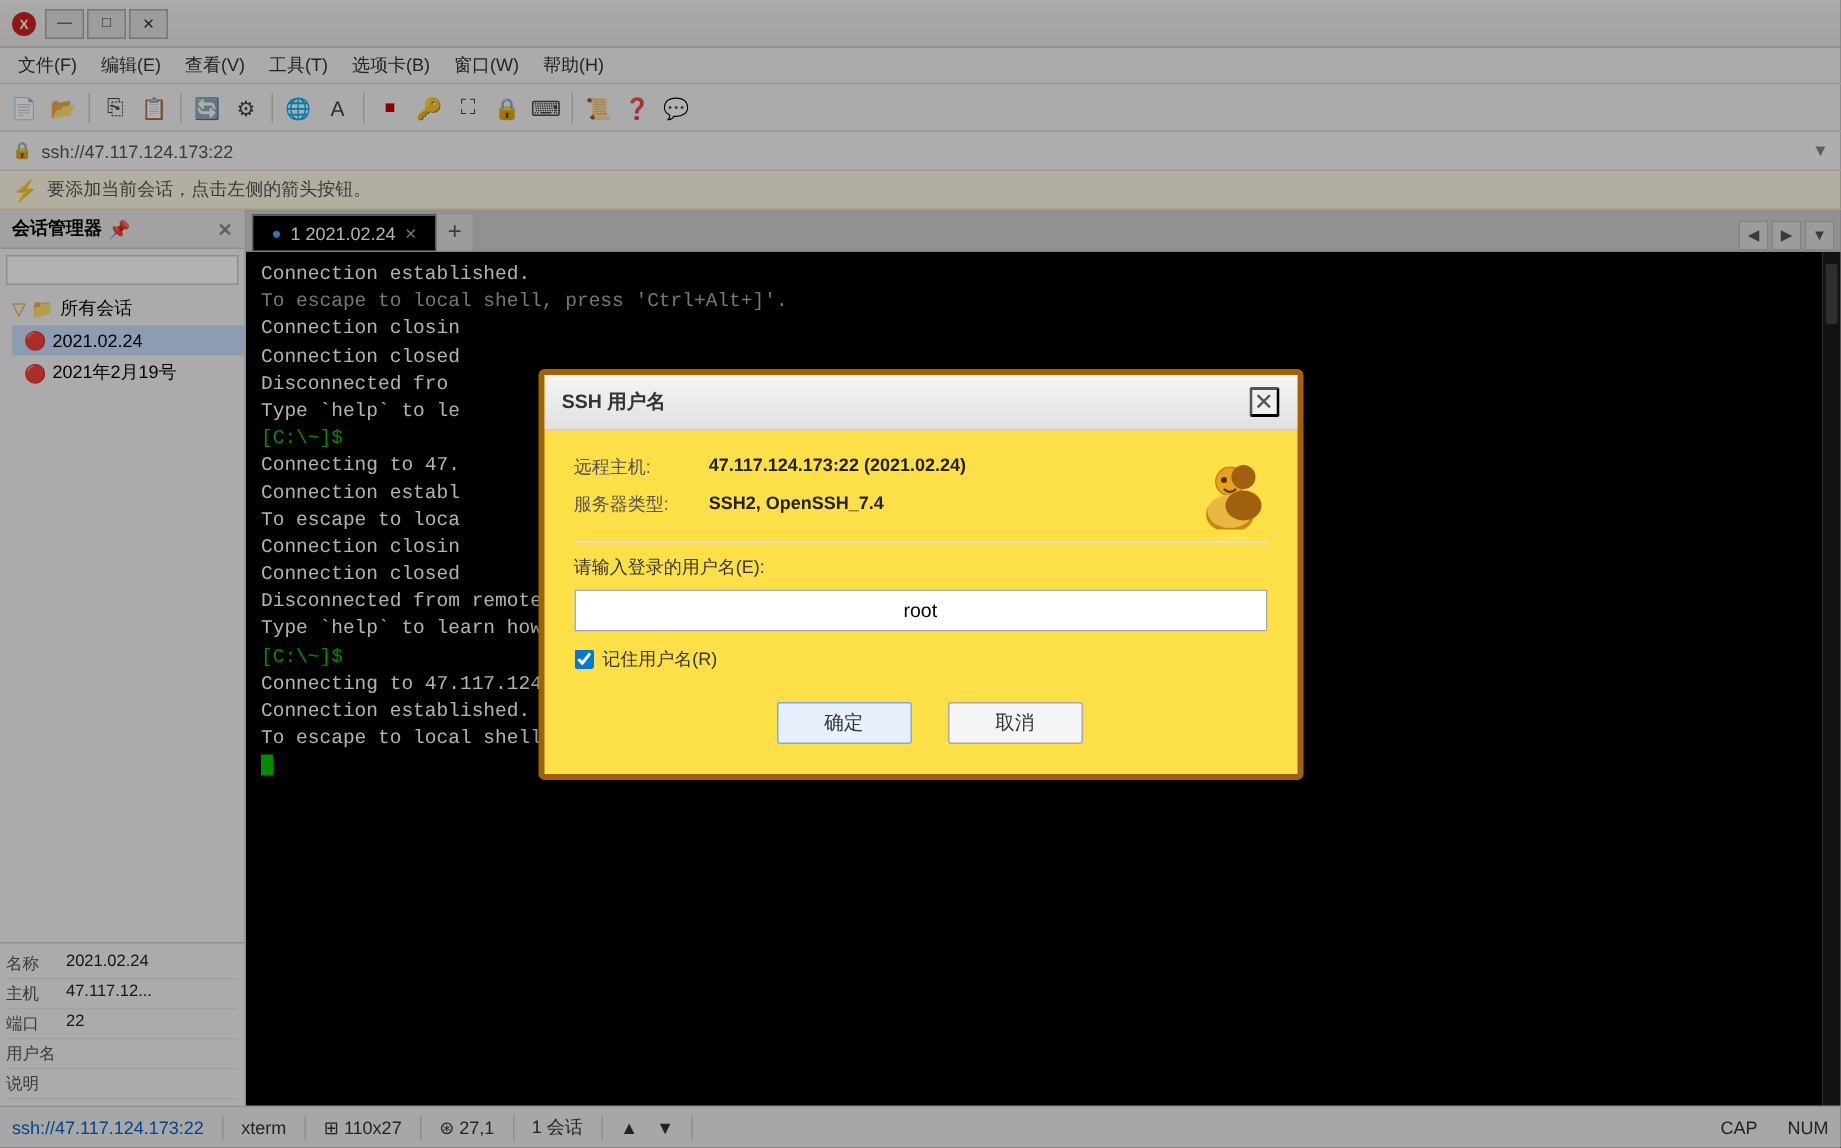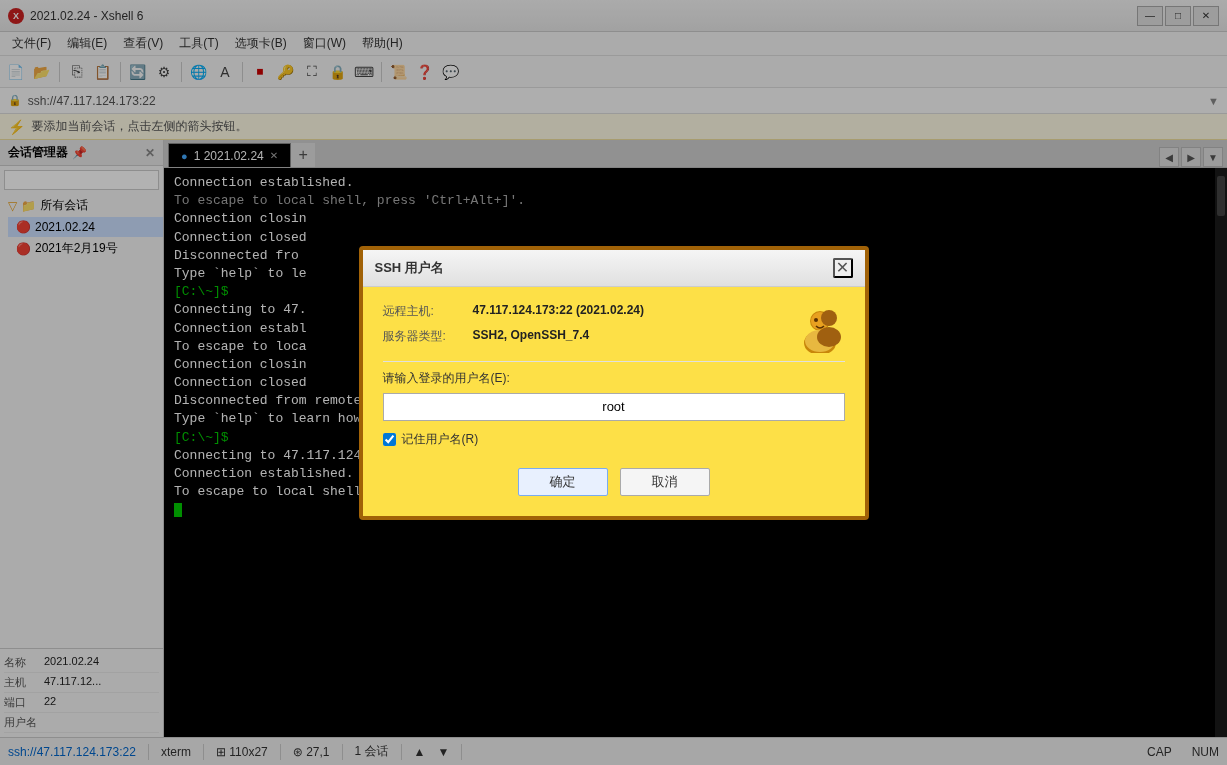--- a/index.html
+++ b/index.html
@@ -455,41 +455,41 @@
     }
     .modal-btn {
       width: 90px;
       height: 28px;
       border: 1px solid #aaa;
       background: #f5f5f5;
       cursor: pointer;
       font-size: 13px;
       color: #333;
       border-radius: 2px;
+      margin-left: 12px;
     }
     .modal-btn.primary {
       background: #e8f0fe;
       border-color: #7aabf0;
     }
 
     .user-avatar {
       width: 50px;
       height: 50px;
       margin-left: 10px;
       position: relative;
     }
   </style>
 </head>
 <body>
 
 <div id="title-bar">
   <div class="app-icon">
     <span>X</span>
   </div>
-  <span class="title-text">2021.02.24 - Xshell 6</span>
   <div class="win-controls">
     <button class="win-btn">—</button>
     <button class="win-btn">□</button>
     <button class="win-btn close">✕</button>
   </div>
 </div>
 
 <div id="menu-bar">
   <span class="menu-item">文件(F)</span>
   <span class="menu-item">编辑(E)</span>
@@ -572,20 +572,24 @@
       <div class="prop-row">
         <span class="prop-label">主机</span>
         <span class="prop-value">47.117.12...</span>
       </div>
       <div class="prop-row">
         <span class="prop-label">端口</span>
         <span class="prop-value">22</span>
       </div>
       <div class="prop-row">
         <span class="prop-label">用户名</span>
+        <span class="prop-value"></span>
+      </div>
+      <div class="prop-row">
+        <span class="prop-label">说明</span>
         <span class="prop-value"></span>
       </div>
     </div>
   </div>
 
   <div id="terminal-area">
 
     <div id="tab-bar" style="height:28px;background:#d0d0d0;display:flex;align-items:flex-end;padding:0 4px;">
       <div class="tab active">
         <span style="color:#4af;font-size:11px;">●</span>

